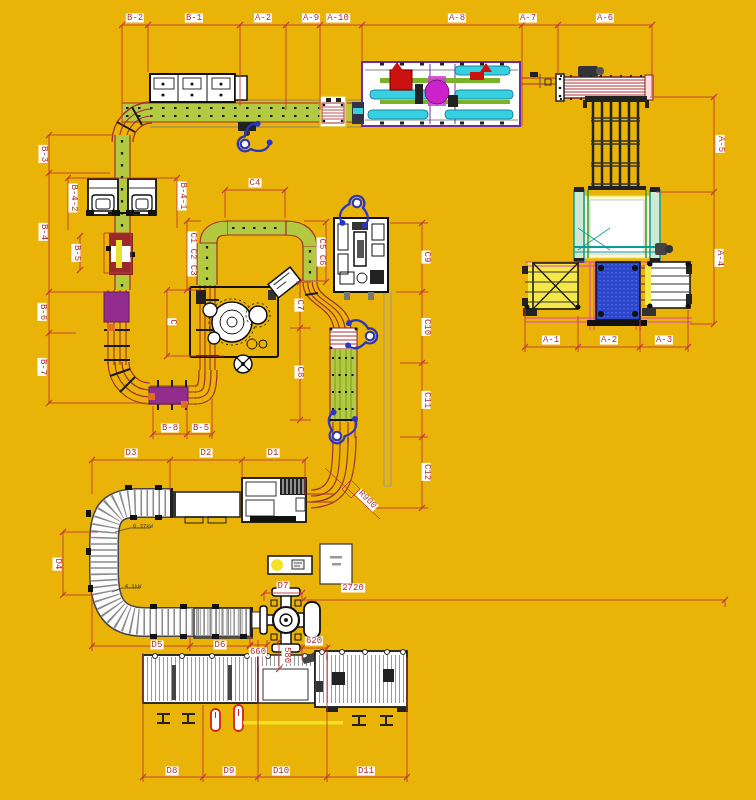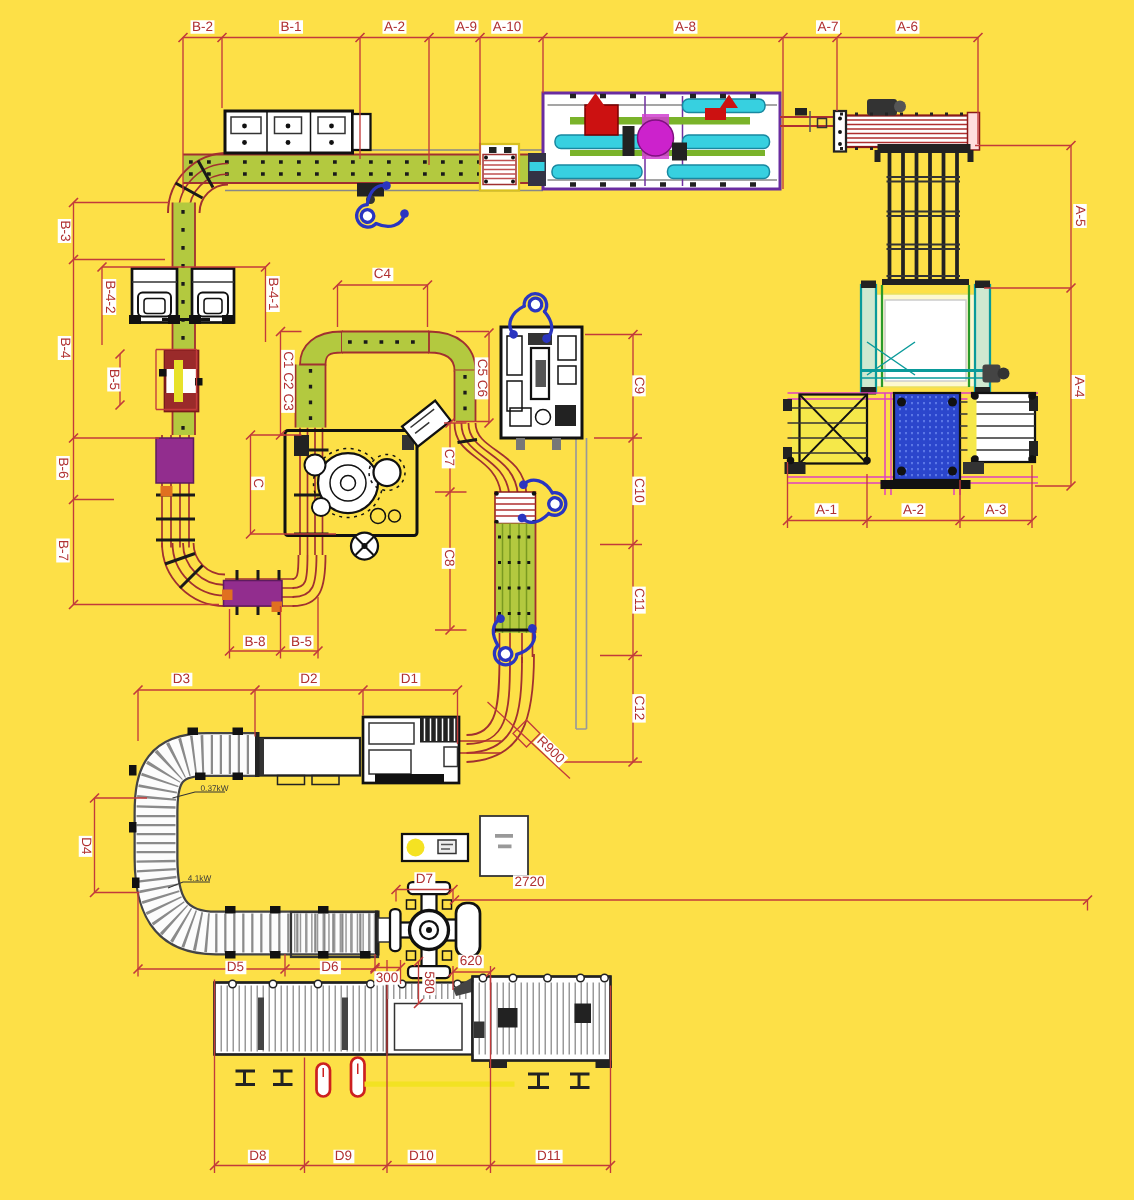--- a/index.html
+++ b/index.html
@@ -1,17 +1,17 @@
 <!DOCTYPE html>
 <html><head>
 <meta charset="utf-8">
 <style>
   html,body{margin:0;padding:0;background:#fff}
-  #canvas{position:relative;width:756px;height:800px;background:#fde047;overflow:hidden;
-          font-family:Liberation Sans, sans-serif}
+  #canvas{position:relative;width:756px;height:800px;background:#eab308;overflow:hidden;
+          font-family:Liberation Mono, monospace}
   #canvas svg{position:absolute;left:0;top:0}
   .lbl{position:absolute;transform:translate(-50%,-50%);font-size:9px;color:#b03030;
        background:#fff;line-height:1;padding:0 1px;white-space:nowrap;z-index:5}
   .rot{transform:translate(-50%,-50%) rotate(90deg)}
   .r45{transform:translate(-50%,-50%) rotate(44deg)}
   .tiny{font-size:5.5px;color:#3a3a3a;background:transparent;letter-spacing:0}
 </style>
 </head>
 <body>
 
@@ -455,21 +455,21 @@
       M140,780 l6,-6 M200,780 l6,-6 M255,780 l6,-6 M324,780 l6,-6 M404,780 l6,-6"></path>
   </g>
 </svg>
 
 <div class="lbl" style="left:135px;top:18px">B-2</div>
 <div class="lbl" style="left:194px;top:18px">B-1</div>
 <div class="lbl" style="left:263px;top:18px">A-2</div>
 <div class="lbl" style="left:311px;top:18px">A-9</div>
 <div class="lbl" style="left:338px;top:18px">A-10</div>
 <div class="lbl" style="left:457px;top:18px">A-8</div>
-<div class="lbl" style="left:552px;top:18px">A-7</div>
+<div class="lbl" style="left:528px;top:18px">A-7</div>
 <div class="lbl" style="left:605px;top:18px">A-6</div>
 <div class="lbl rot" style="left:720px;top:144px">A-5</div>
 <div class="lbl rot" style="left:719px;top:258px">A-4</div>
 <div class="lbl" style="left:551px;top:340px">A-1</div>
 <div class="lbl" style="left:609px;top:340px">A-2</div>
 <div class="lbl" style="left:664px;top:340px">A-3</div>
 <div class="lbl rot" style="left:43px;top:154px">B-3</div>
 <div class="lbl rot" style="left:43px;top:232px">B-4</div>
 <div class="lbl rot" style="left:73px;top:198px">B-4-2</div>
 <div class="lbl rot" style="left:182px;top:196px">B-4-1</div>
@@ -482,27 +482,27 @@
 <div class="lbl rot" style="left:192px;top:254px">C1 C2 C3</div>
 <div class="lbl" style="left:255px;top:183px">C4</div>
 <div class="lbl rot" style="left:321px;top:252px">C5 C6</div>
 <div class="lbl rot" style="left:299px;top:305px">C7</div>
 <div class="lbl rot" style="left:299px;top:372px">C8</div>
 <div class="lbl rot" style="left:426px;top:257px">C9</div>
 <div class="lbl rot" style="left:426px;top:327px">C10</div>
 <div class="lbl rot" style="left:426px;top:400px">C11</div>
 <div class="lbl rot" style="left:426px;top:472px">C12</div>
 <div class="lbl r45" style="left:367px;top:500px">R900</div>
-<div class="lbl" style="left:121px;top:453px">D3</div>
+<div class="lbl" style="left:131px;top:453px">D3</div>
 <div class="lbl" style="left:206px;top:453px">D2</div>
 <div class="lbl" style="left:273px;top:453px">D1</div>
 <div class="lbl rot" style="left:57px;top:564px">D4</div>
 <div class="lbl" style="left:157px;top:645px">D5</div>
 <div class="lbl" style="left:220px;top:645px">D6</div>
-<div class="lbl" style="left:258px;top:652px">300</div>
+<div class="lbl" style="left:258px;top:652px">660</div>
 <div class="lbl rot" style="left:286px;top:655px">580</div>
 <div class="lbl" style="left:314px;top:641px">620</div>
 <div class="lbl" style="left:283px;top:586px">D7</div>
 <div class="lbl" style="left:353px;top:588px">2720</div>
 <div class="lbl" style="left:172px;top:771px">D8</div>
 <div class="lbl" style="left:229px;top:771px">D9</div>
 <div class="lbl" style="left:281px;top:771px">D10</div>
 <div class="lbl" style="left:366px;top:771px">D11</div>
 <div class="lbl tiny" style="left:143px;top:527px">0.37kW</div>
 <div class="lbl tiny" style="left:133px;top:587px">4.1kW</div>

